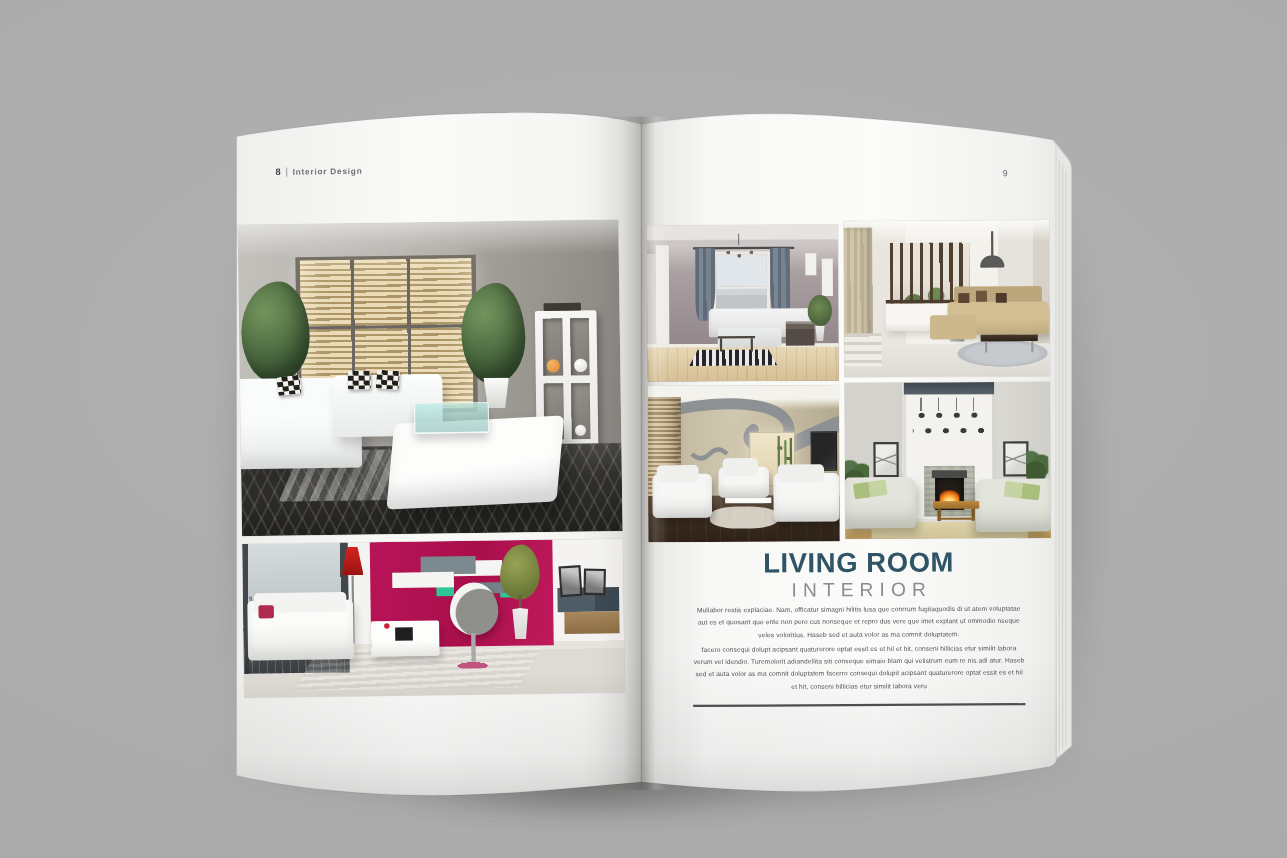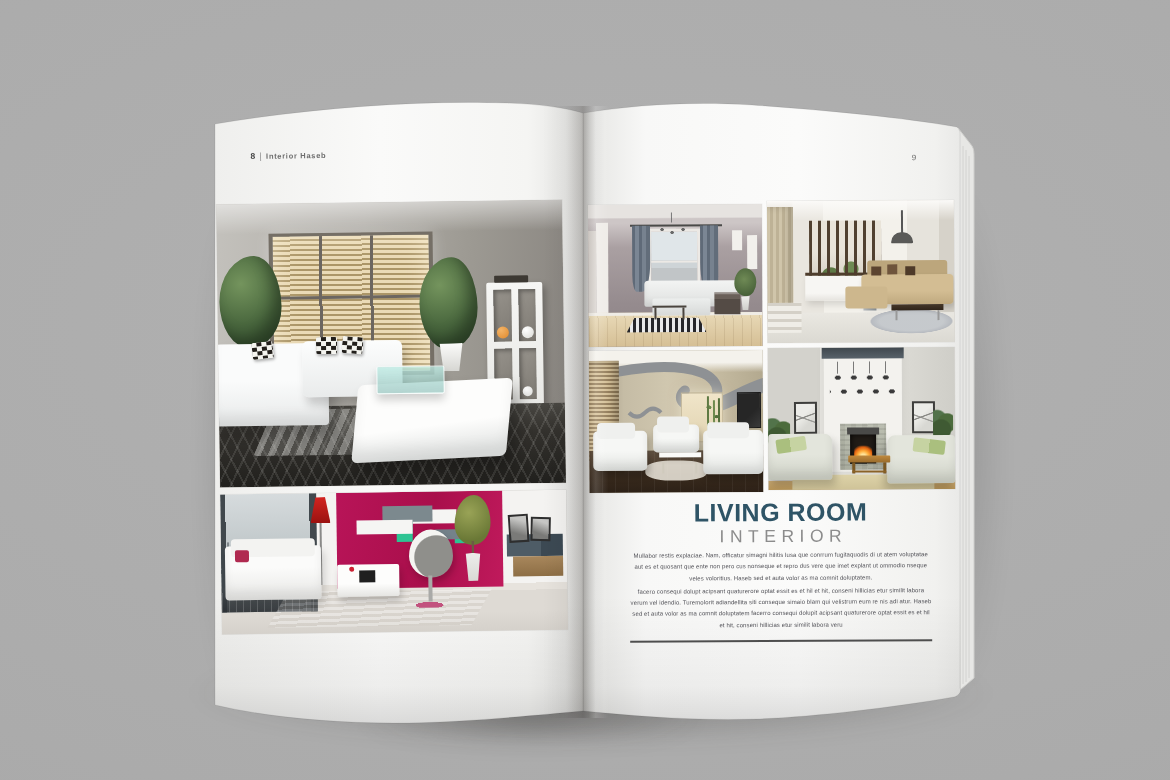--- a/index.html
+++ b/index.html
@@ -369,21 +369,21 @@
     <path fill="url(#gR)" stroke="rgba(0,0,0,.08)" stroke-width="1" d="M583,113 C635,105 690,101 752,105 C822,110 900,117 957,127 C959,129 960,131 960,134 L960,688 C962,692 958,696 954,697 C890,708 812,717 757,719 C695,721 635,716 583,711 Z"></path>
     <path fill="url(#gL)" stroke="rgba(0,0,0,.08)" stroke-width="1" d="M215,124 C310,108 420,100 505,103 C540,104 566,108 583,113 L583,711 C536,715 470,722 408,723 C330,724 262,716 215,705 Z"></path>
     <rect x="215" y="595" width="368" height="130" fill="url(#gBot)" clip-path="url(#clipL)"></rect>
     <rect x="583" y="595" width="391" height="130" fill="url(#gBot)" clip-path="url(#clipR)"></rect>
   </svg>
 
   <div class="page-content left-content">
     <div class="page-header">
       <span>8</span>
       <span class="sep">|</span>
-      <span class="sec">Interior Haseb</span>
+      <span class="sec">Interior Design</span>
     </div>
 
     <div class="photo photo-a" title="Living room with venetian blinds, white sectional sofa, plants and cube shelving">
       <div class="a-wall"></div>
       <div class="a-window"></div>
       <div class="a-plant a-plant-l"></div>
       <div class="a-plant a-plant-r"></div>
       <div class="a-shelf">
         <div class="a-cubby"></div>
         <div class="a-cubby"></div>

